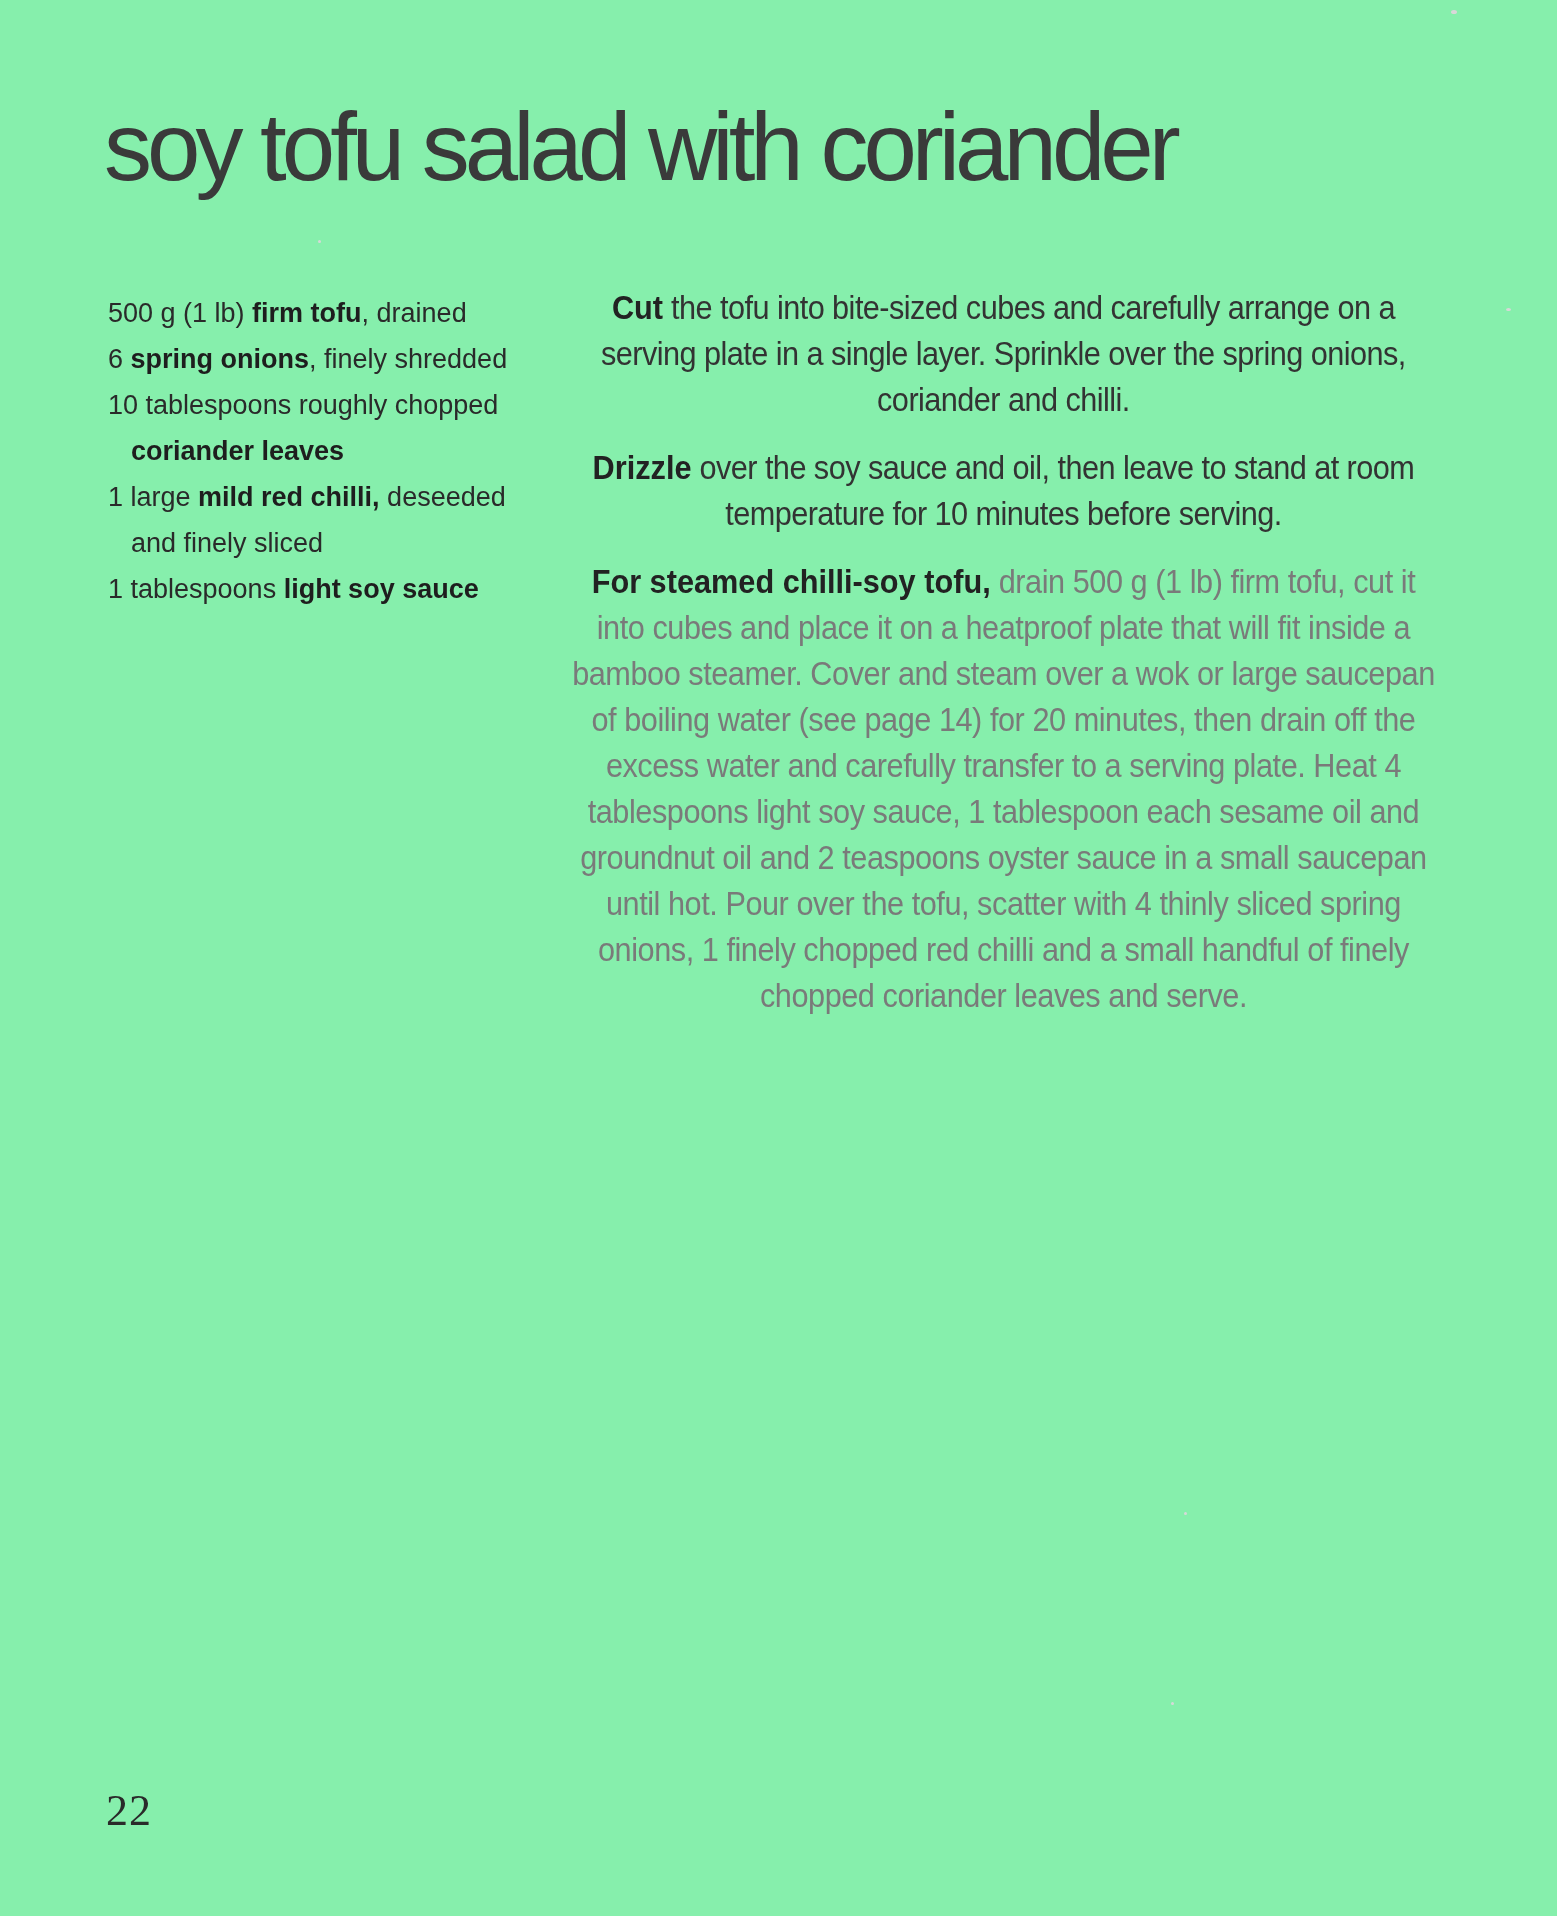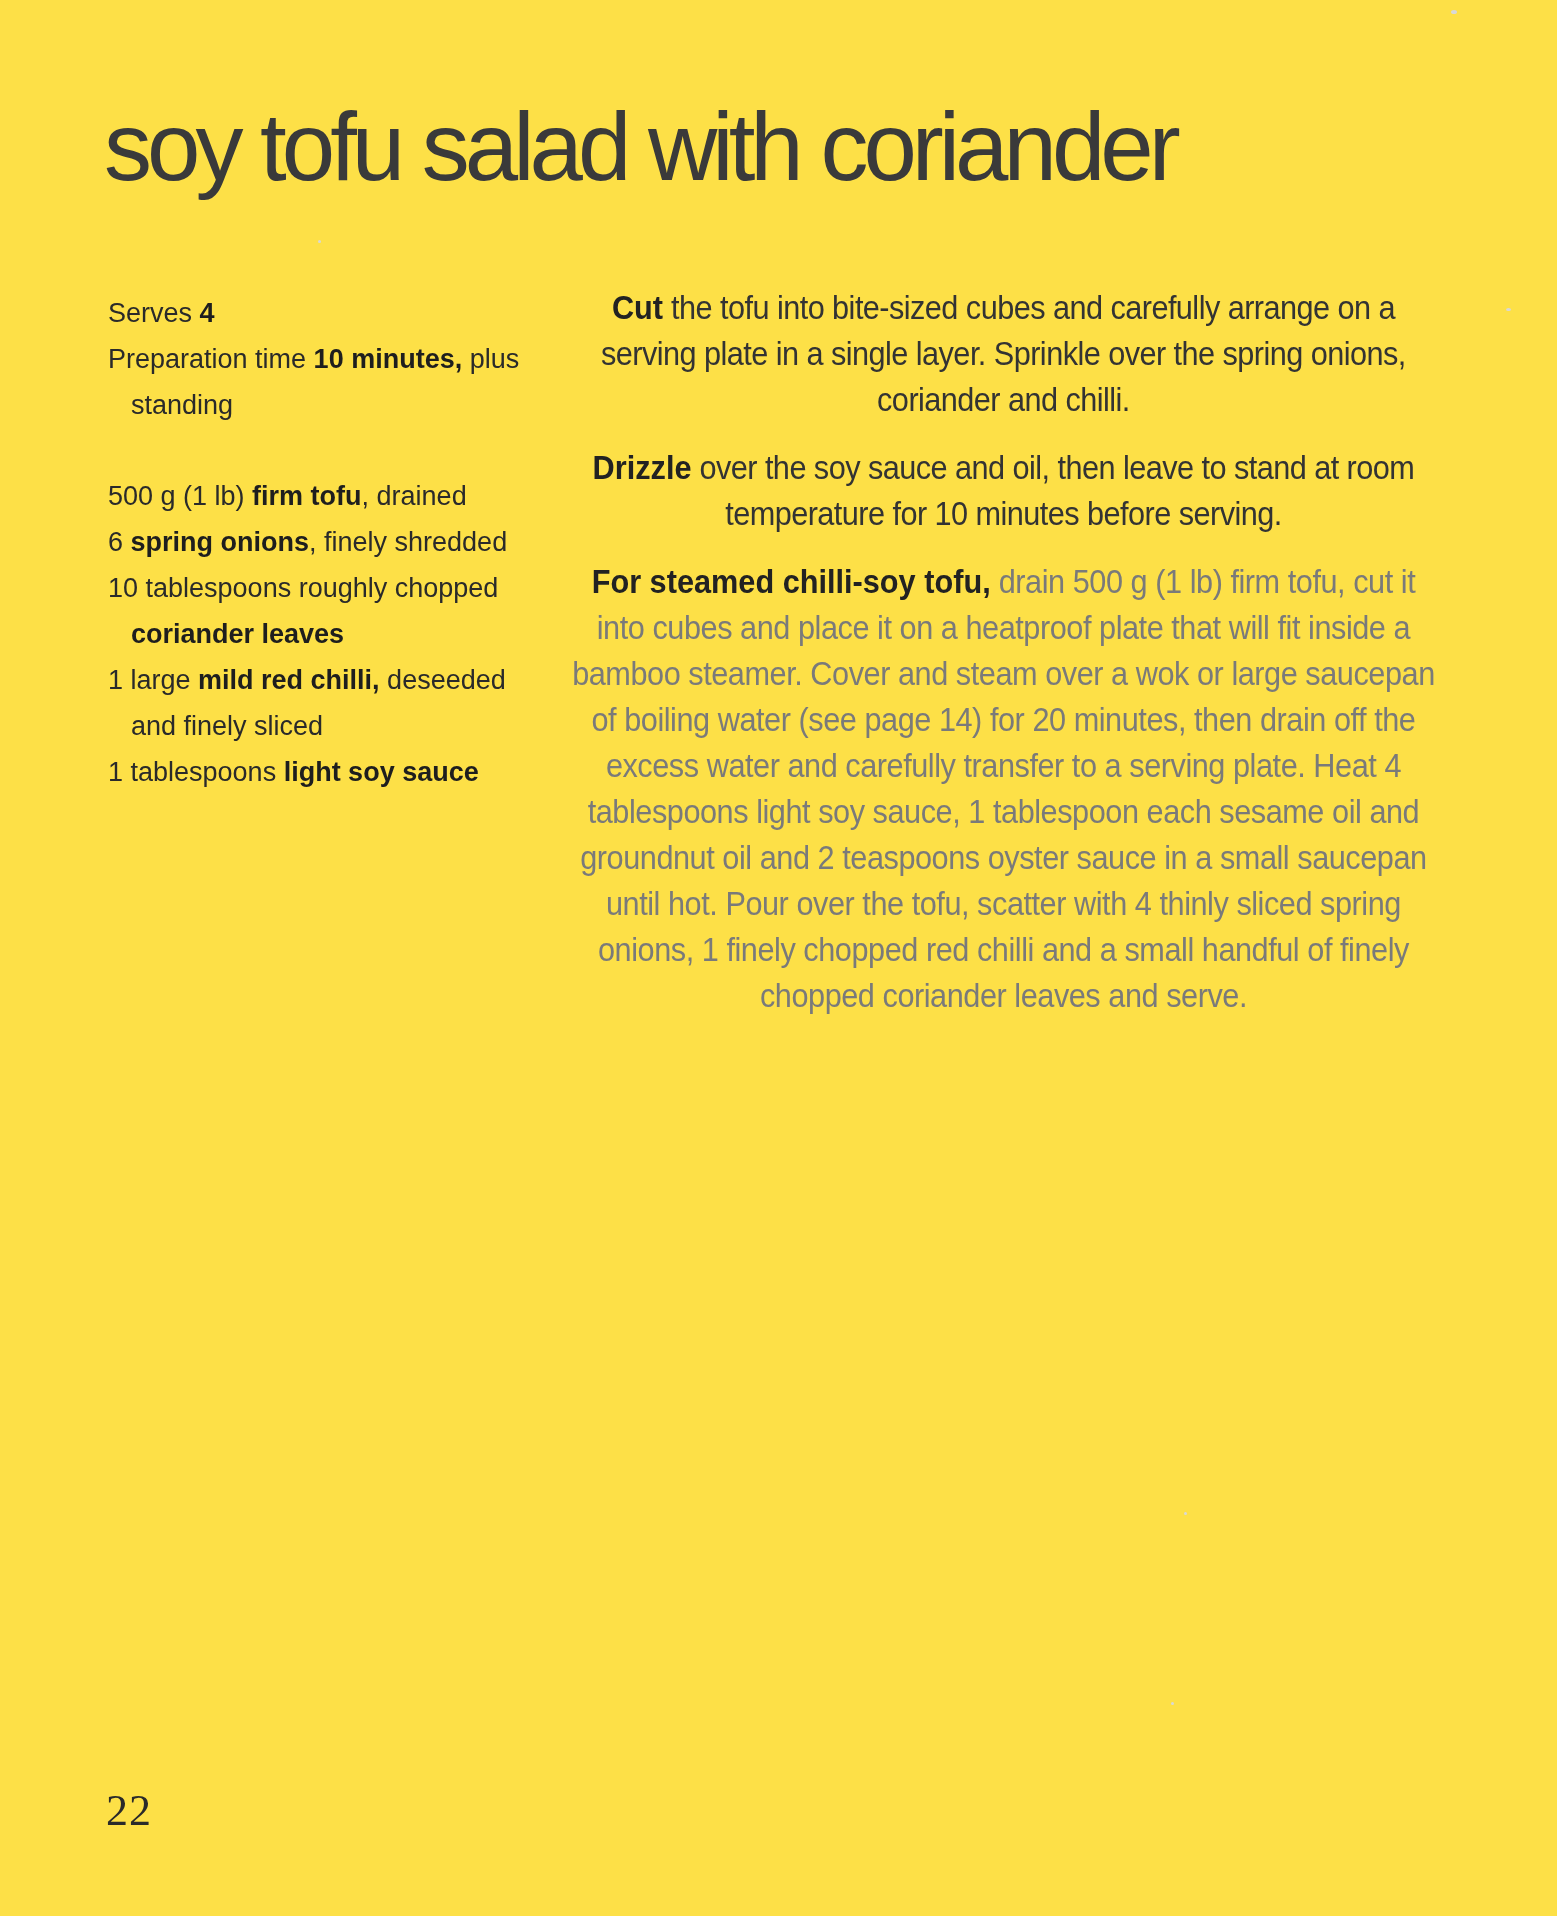--- a/index.html
+++ b/index.html
@@ -11,21 +11,21 @@
       width: 1557px;
       height: 1916px;
       position: relative;
       overflow: hidden;
       color: #2a2a2a;
       font-family: "Liberation Sans", "DejaVu Sans", sans-serif;
     }
     .page {
       position: absolute;
       inset: 0;
-      background: #fde047;
+      background: #86efac;
     }
     .title {
       position: absolute;
       left: 104px;
       top: 92px;
       margin: 0;
       font-family: "Liberation Sans", sans-serif;
       font-weight: normal;
       font-size: 96px;
       line-height: 110px;
@@ -99,24 +99,20 @@
     }
   </style>
 </head>
 <body>
 
 <div class="page">
 
   <h1 class="title">soy tofu salad with coriander</h1>
 
   <div class="left-col">
-    <div class="meta-block">
-      <p class="meta-line"><span>Serves </span><b>4</b></p>
-      <p class="meta-line"><span>Preparation time </span><b>10 minutes,</b> <span>plus standing</span></p>
-    </div>
 
     <div class="ingredients">
       <p class="ing-line"><span>500 g (1 lb) </span><b>firm tofu</b><span>, drained</span></p>
       <p class="ing-line"><span>6 </span><b>spring onions</b><span>, finely shredded</span></p>
       <p class="ing-line"><span>10 tablespoons roughly chopped </span><b>coriander leaves</b><span></span></p>
       <p class="ing-line"><span>1 large </span><b>mild red chilli,</b><span> deseeded and finely sliced</span></p>
       <p class="ing-line"><span>1 tablespoons </span><b>light soy sauce</b><span></span></p>
     </div>
   </div>
 

